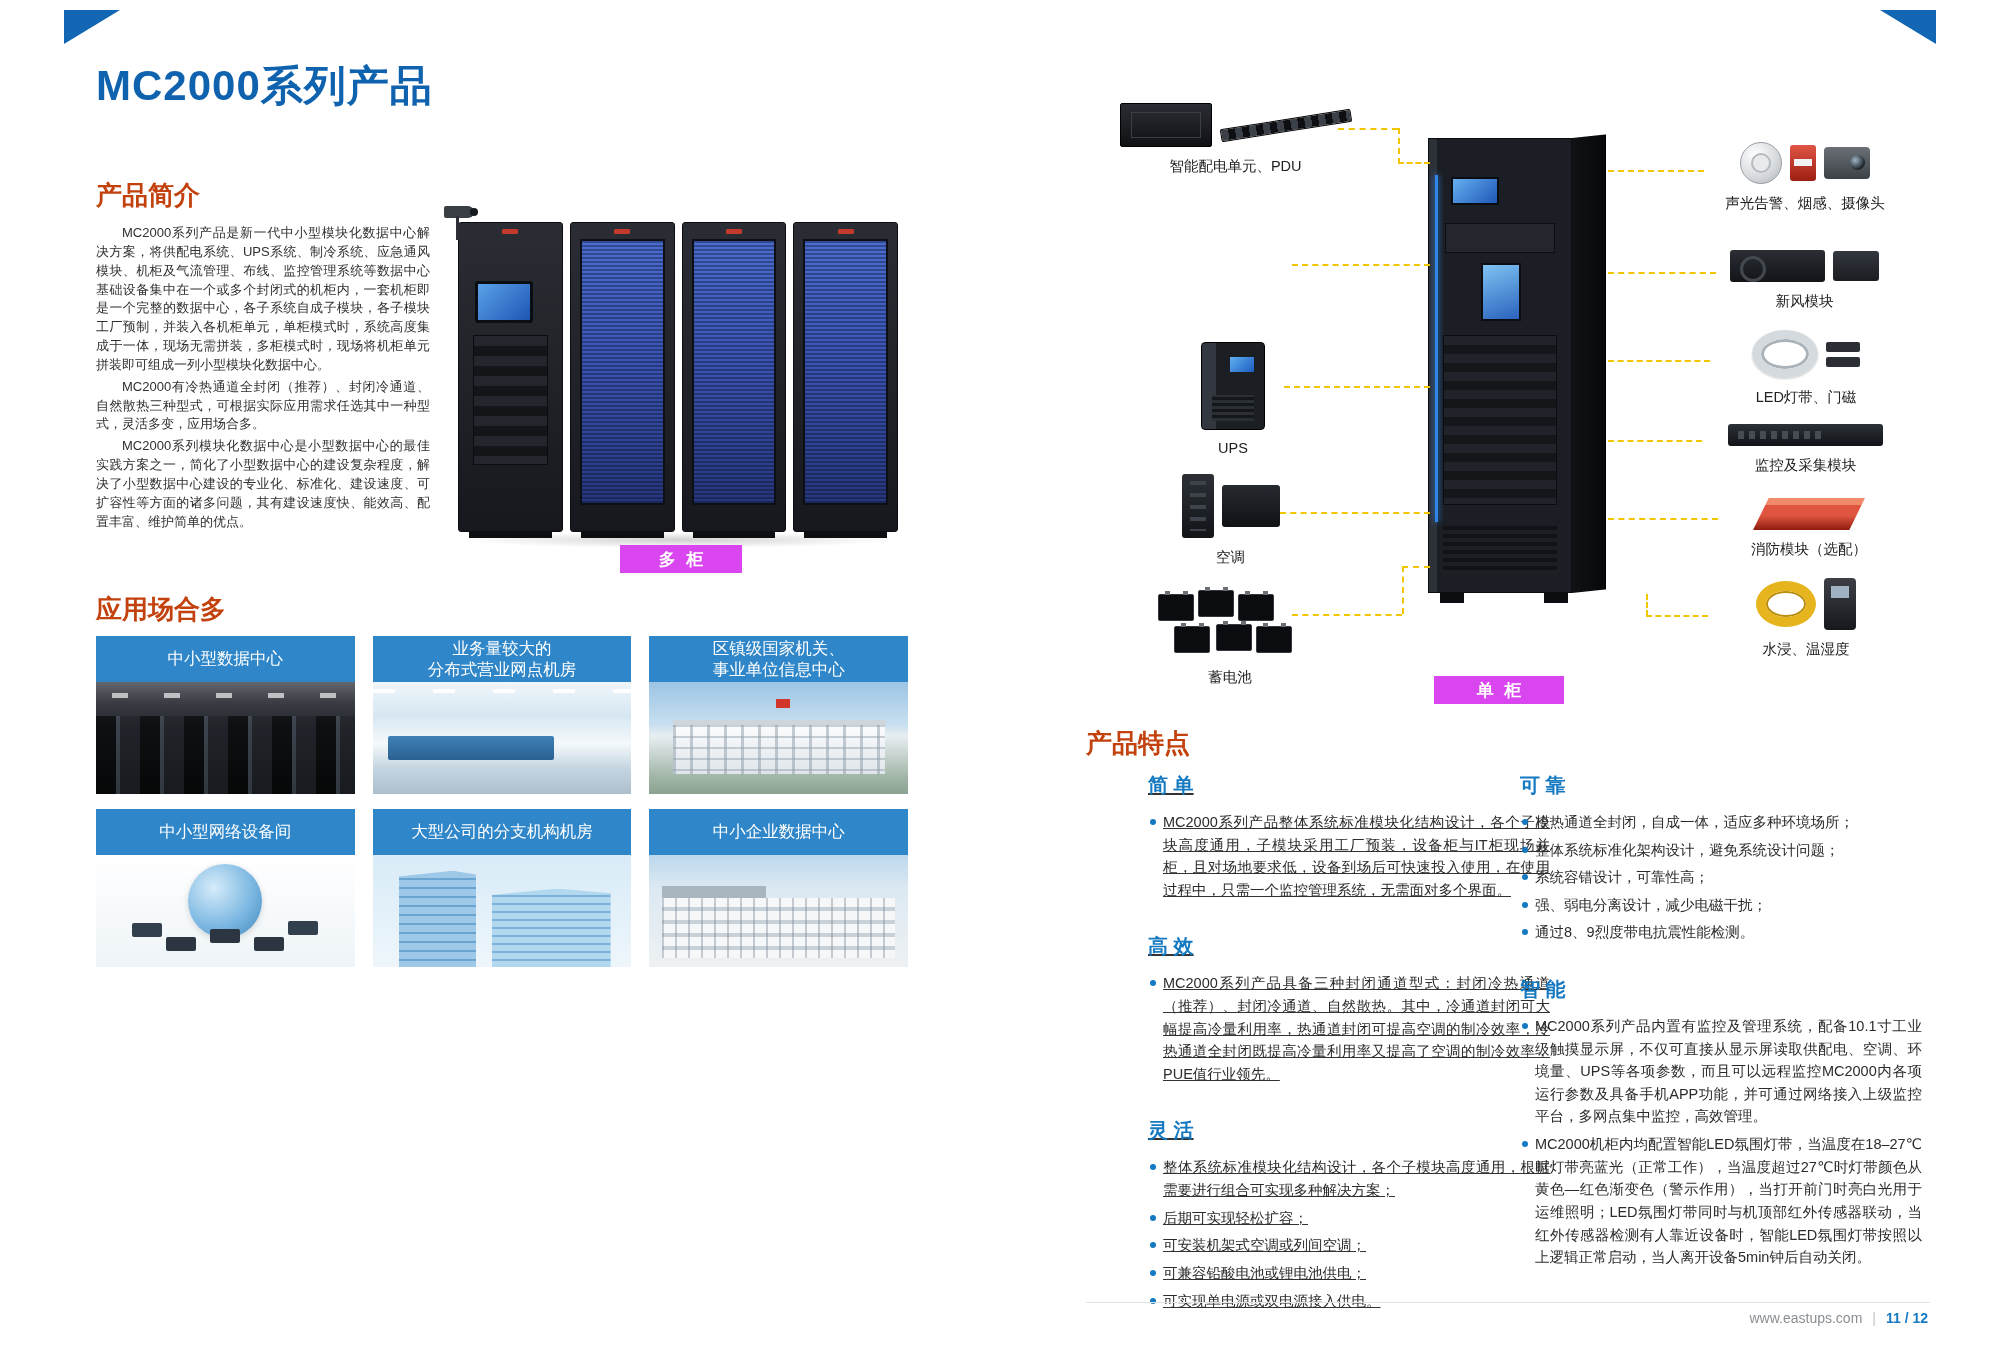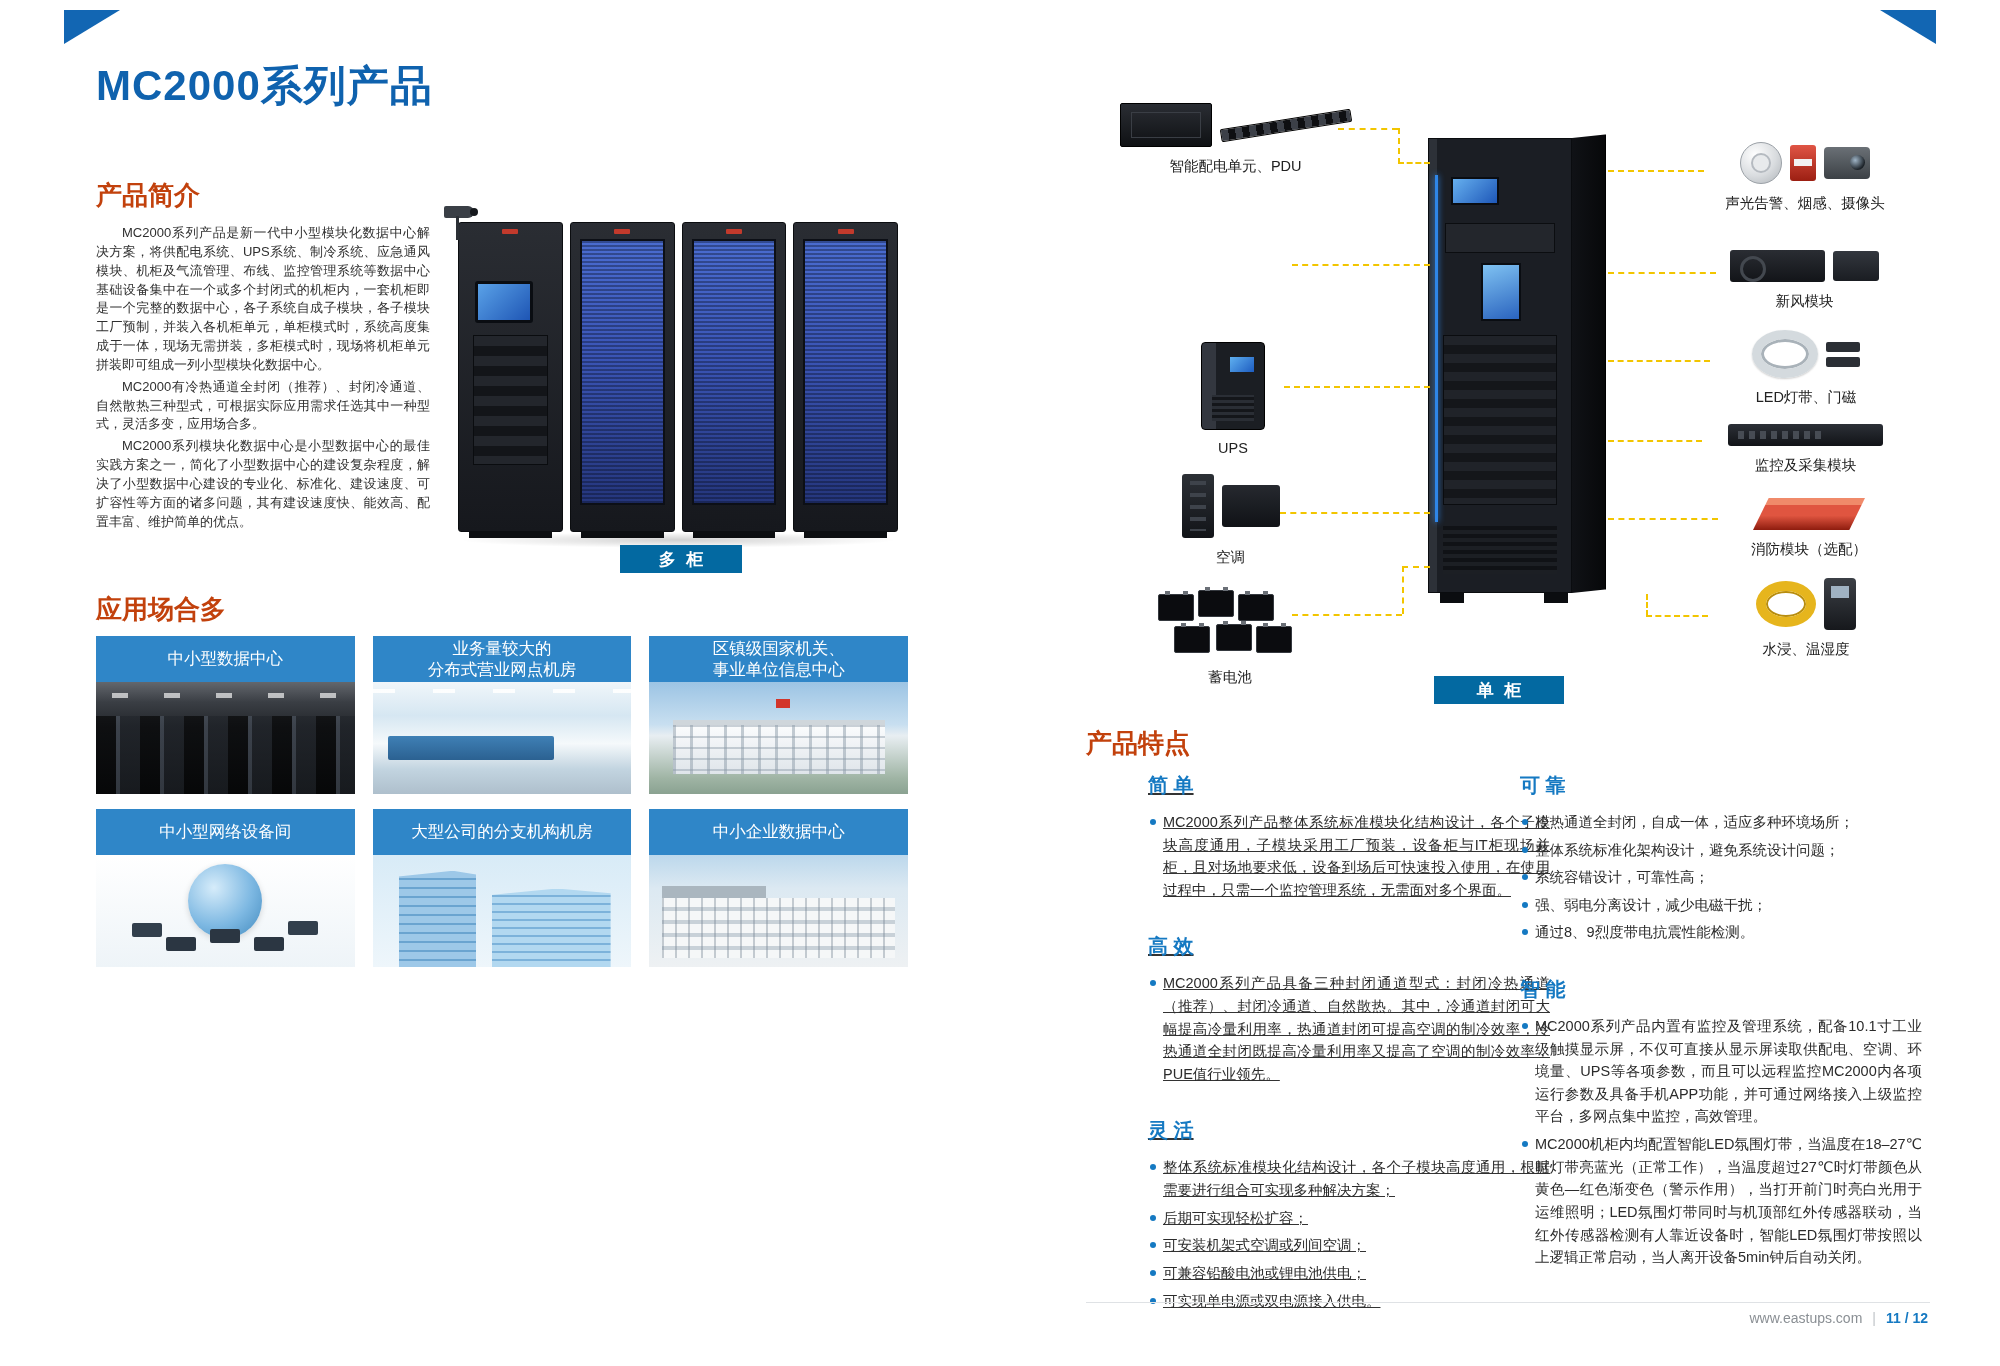--- a/index.html
+++ b/index.html
@@ -30,21 +30,21 @@
   .cab-logo{position:absolute;top:6px;left:50%;width:16px;height:5px;margin-left:-8px;background:#c23a2c;border-radius:1px;z-index:2;}
   .cab-door{position:absolute;left:9px;right:9px;top:16px;bottom:26px;border:2px solid #0c0f16;
       background:linear-gradient(180deg,#4a6cd0 0%,#3a54b4 45%,#25367c 100%);}
   .cab-door::after{content:"";position:absolute;inset:0;background:repeating-linear-gradient(0deg,rgba(5,10,25,.35) 0 2px,transparent 2px 4px);}
   .cab-scr{position:absolute;top:58px;left:16px;width:58px;height:42px;background:linear-gradient(135deg,#5aa2e8,#1e55b4);border:3px solid #0a0d12;border-radius:3px;z-index:2;}
   .cab-dev{position:absolute;top:112px;left:14px;right:14px;height:130px;background:repeating-linear-gradient(180deg,#23262c 0 10px,#131519 10px 20px);border:1px solid #0a0c0f;z-index:2;}
   .mc-cam{position:absolute;top:-16px;left:-14px;width:30px;height:12px;background:#3a3f46;border-radius:2px 6px 6px 2px;z-index:3;}
   .mc-cam::after{content:"";position:absolute;right:-4px;top:2px;width:8px;height:8px;background:#15181c;border-radius:50%;}
   .mc-cam::before{content:"";position:absolute;left:12px;top:10px;width:3px;height:24px;background:#2c3036;}
 
-  .tag{position:absolute;height:28px;background:#0369a1;color:#fff;font-size:17px;font-weight:bold;
+  .tag{position:absolute;height:28px;background:#d946ef;color:#fff;font-size:17px;font-weight:bold;
        display:flex;align-items:center;justify-content:center;letter-spacing:3px;padding-left:3px;}
   .tag-multi{left:620px;top:545px;width:122px;}
   .tag-single{left:1434px;top:676px;width:130px;}
 
   
   .cards{position:absolute;left:96px;top:636px;width:812px;display:grid;grid-template-columns:repeat(3,1fr);gap:15px 18px;}
   .card-head{background:#2f86c8;color:#fff;height:46px;display:flex;flex-direction:column;align-items:center;justify-content:center;
              font-size:16.5px;line-height:1.3;text-align:center;}
   .card-head span{display:block;}
   .card-photo{height:112px;position:relative;overflow:hidden;}

